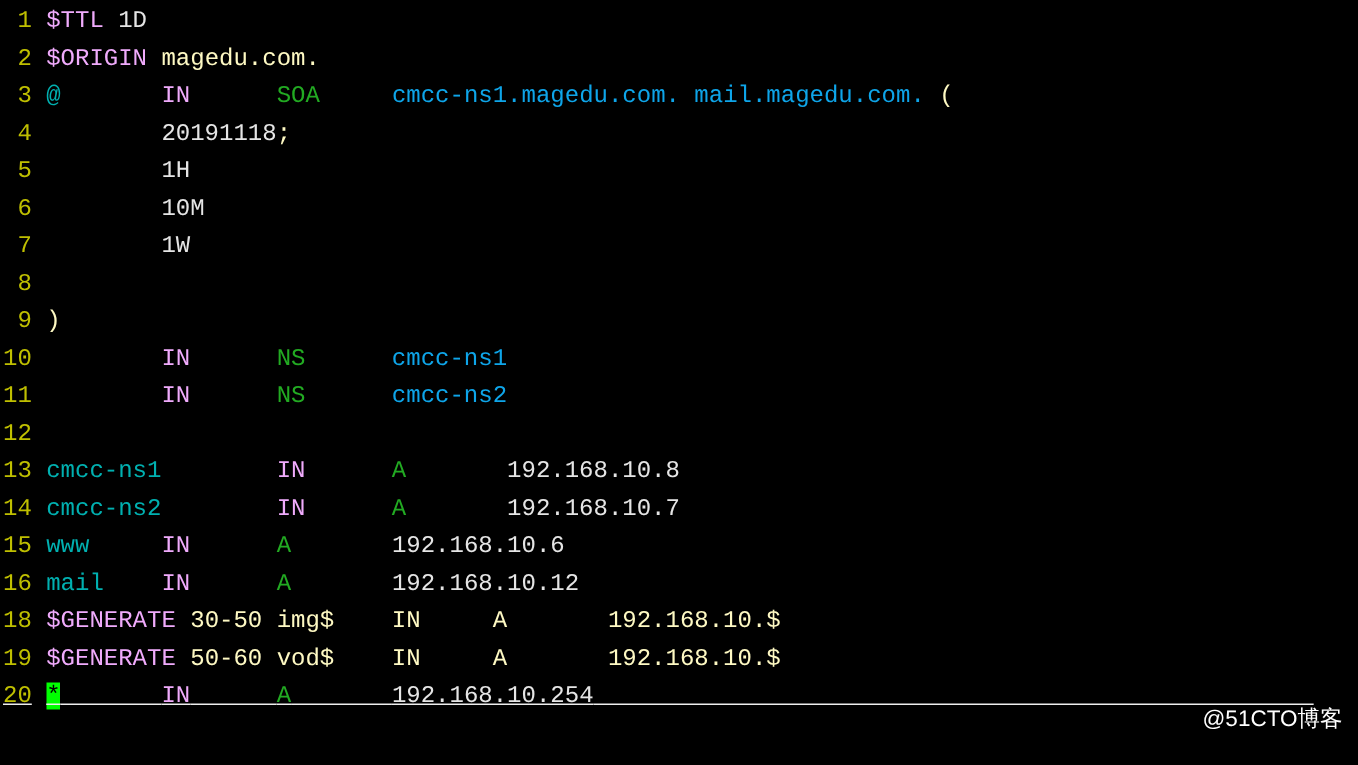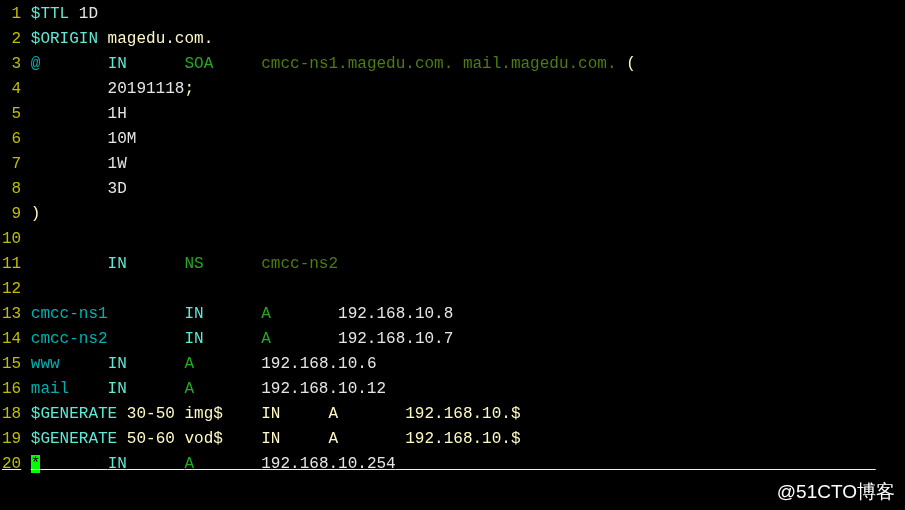--- a/index.html
+++ b/index.html
@@ -20,57 +20,57 @@
     white-space: pre;
     display: flex;
   }
   .lineno {
     color: #bfbf00;
     display: inline-block;
     width: 2ch;
     text-align: right;
     margin-right: 1ch;
   }
-  .magenta { color: #5eead4; }
+  .magenta { color: #f0abfc; }
   .red { color: #e5e5e5; }
   .white { color: #fef9c3; }
   .green { color: #22aa22; text-align: center; }
   .cyan { color: #00b0b0; }
-  .brightcyan { color: #4d7c0f; }
+  .brightcyan { color: #0ea5e9; }
   .sel {
     background: #00ff00;
     color: #000000;
   }
   .underline {
     text-decoration: underline;
     text-decoration-color: #eeeeee;
   }
   .watermark {
     position: absolute;
-    bottom: 6px;
+    bottom: 18px;
     right: 10px;
     color: #ffffff;
-    font-size: 19px;
+    font-size: 15px;
     font-family: sans-serif;
   }
 </style>
 </head>
 <body>
 
 <div id="editor">
     <div class="line"><span class="lineno">1</span><span><span class="magenta">$TTL </span><span class="red">1D</span></span></div>
     <div class="line"><span class="lineno">2</span><span><span class="magenta">$ORIGIN</span><span class="white"> magedu.com.</span></span></div>
     <div class="line"><span class="lineno">3</span><span><span class="cyan">@</span><span class="white">       </span><span class="magenta">IN</span><span class="white">      </span><span class="green">SOA</span><span class="white">     </span><span class="brightcyan">cmcc-ns1.magedu.com. mail.magedu.com.</span><span class="white"> (</span></span></div>
     <div class="line"><span class="lineno">4</span><span><span class="white">        </span><span class="red">20191118</span><span class="white">;</span></span></div>
     <div class="line"><span class="lineno">5</span><span><span class="white">        </span><span class="red">1H</span></span></div>
     <div class="line"><span class="lineno">6</span><span><span class="white">        </span><span class="red">10M</span></span></div>
     <div class="line"><span class="lineno">7</span><span><span class="white">        </span><span class="red">1W</span></span></div>
-    <div class="line"><span class="lineno">8</span><span><span class="white">        </span><span class="red">3D</span></span></div>
+    <div class="line"><span class="lineno">8</span></div>
     <div class="line"><span class="lineno">9</span><span><span class="white">)</span></span></div>
-    <div class="line"><span class="lineno">10</span></div>
+    <div class="line"><span class="lineno">10</span><span><span class="white">        </span><span class="magenta">IN</span><span class="white">      </span><span class="green">NS</span><span class="white">      </span><span class="brightcyan">cmcc-ns1</span></span></div>
     <div class="line"><span class="lineno">11</span><span><span class="white">        </span><span class="magenta">IN</span><span class="white">      </span><span class="green">NS</span><span class="white">      </span><span class="brightcyan">cmcc-ns2</span></span></div>
     <div class="line"><span class="lineno">12</span></div>
     <div class="line"><span class="lineno">13</span><span><span class="cyan">cmcc-ns1</span><span class="white">        </span><span class="magenta">IN</span><span class="white">      </span><span class="green">A</span><span class="white">       </span><span class="red">192.168.10.8</span></span></div>
     <div class="line"><span class="lineno">14</span><span><span class="cyan">cmcc-ns2</span><span class="white">        </span><span class="magenta">IN</span><span class="white">      </span><span class="green">A</span><span class="white">       </span><span class="red">192.168.10.7</span></span></div>
     <div class="line"><span class="lineno">15</span><span><span class="cyan">www</span><span class="white">     </span><span class="magenta">IN</span><span class="white">      </span><span class="green">A</span><span class="white">       </span><span class="red">192.168.10.6</span></span></div>
     <div class="line"><span class="lineno">16</span><span><span class="cyan">mail</span><span class="white">    </span><span class="magenta">IN</span><span class="white">      </span><span class="green">A</span><span class="white">       </span><span class="red">192.168.10.12</span></span></div>
     <div class="line"><span class="lineno">18</span><span><span class="magenta">$GENERATE</span><span class="white"> 30-50 img$    IN     A       192.168.10.$</span></span></div>
     <div class="line"><span class="lineno">19</span><span><span class="magenta">$GENERATE</span><span class="white"> 50-60 vod$    IN     A       192.168.10.$</span></span></div>
     <div class="line underline"><span class="lineno">20</span><span><span class="sel">*</span><span class="cyan">       </span><span class="magenta">IN</span><span class="white">      </span><span class="green">A</span><span class="white">       </span><span class="red">192.168.10.254</span><span class="white">                                                  </span></span></div>
   </div>

